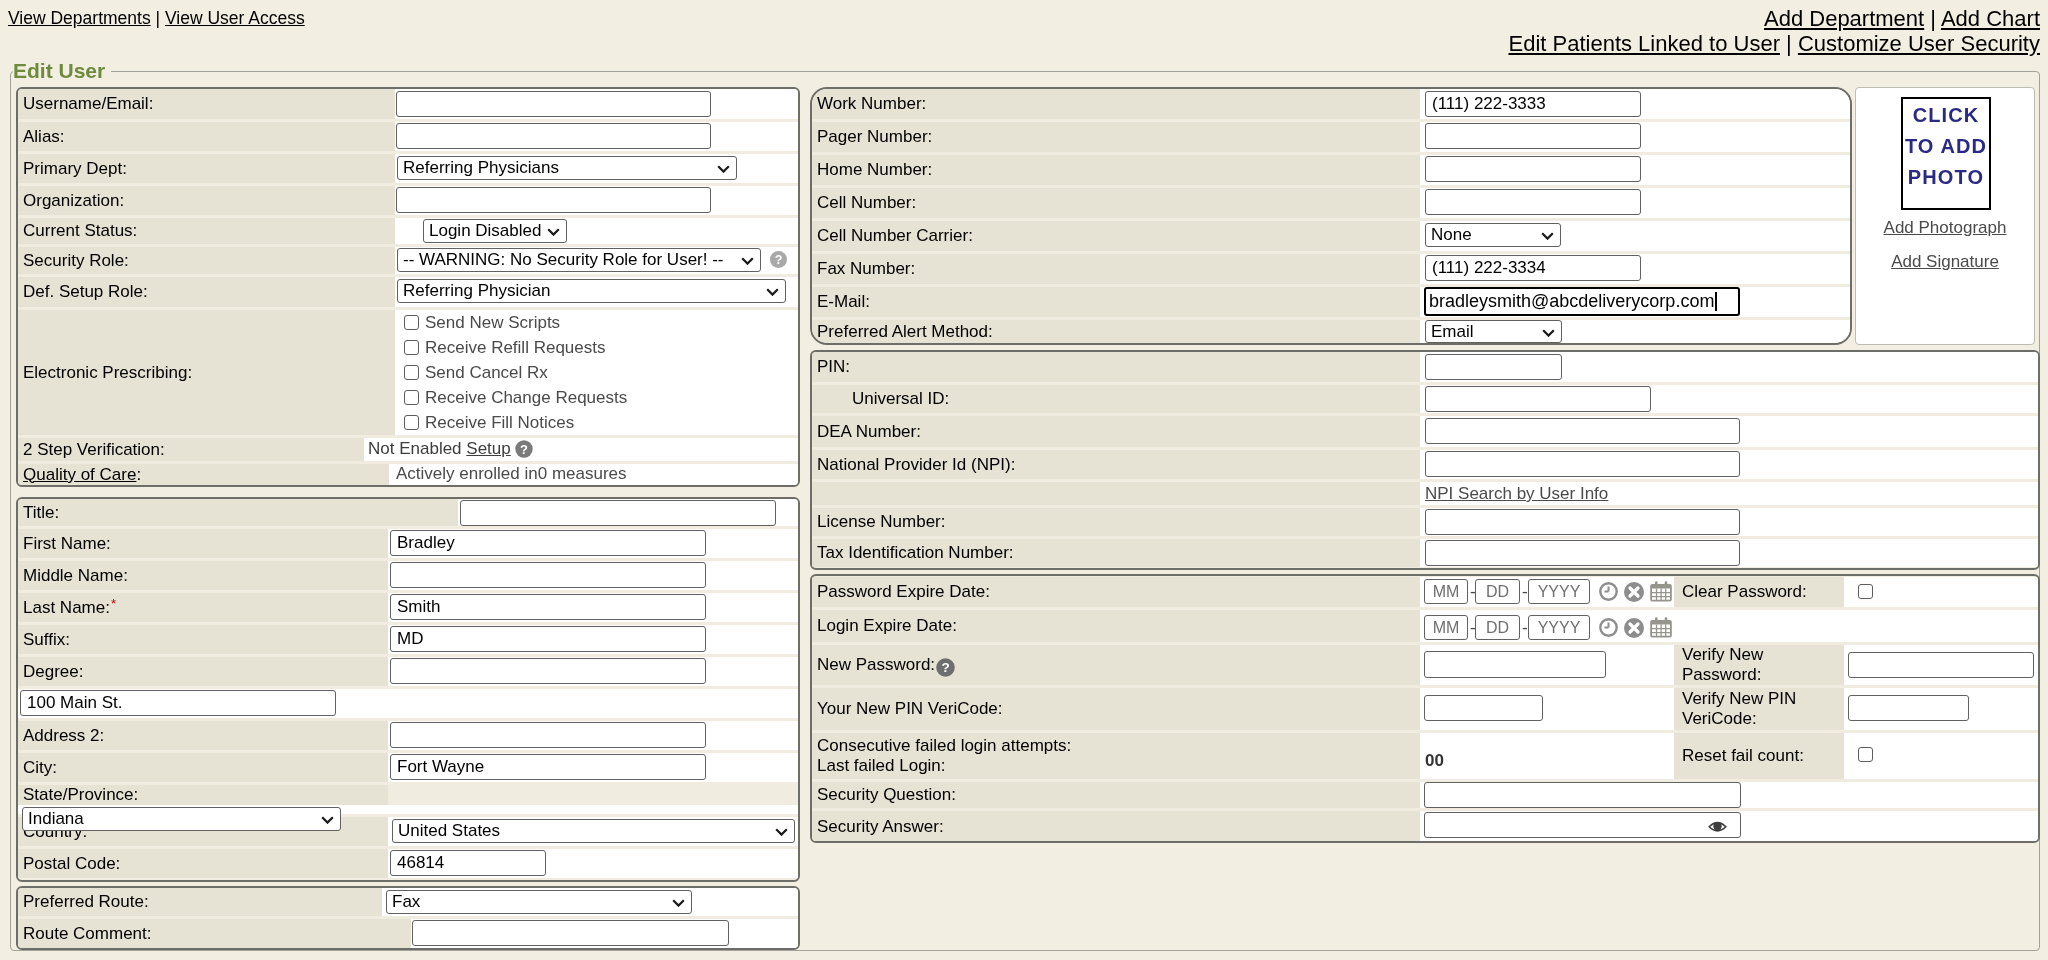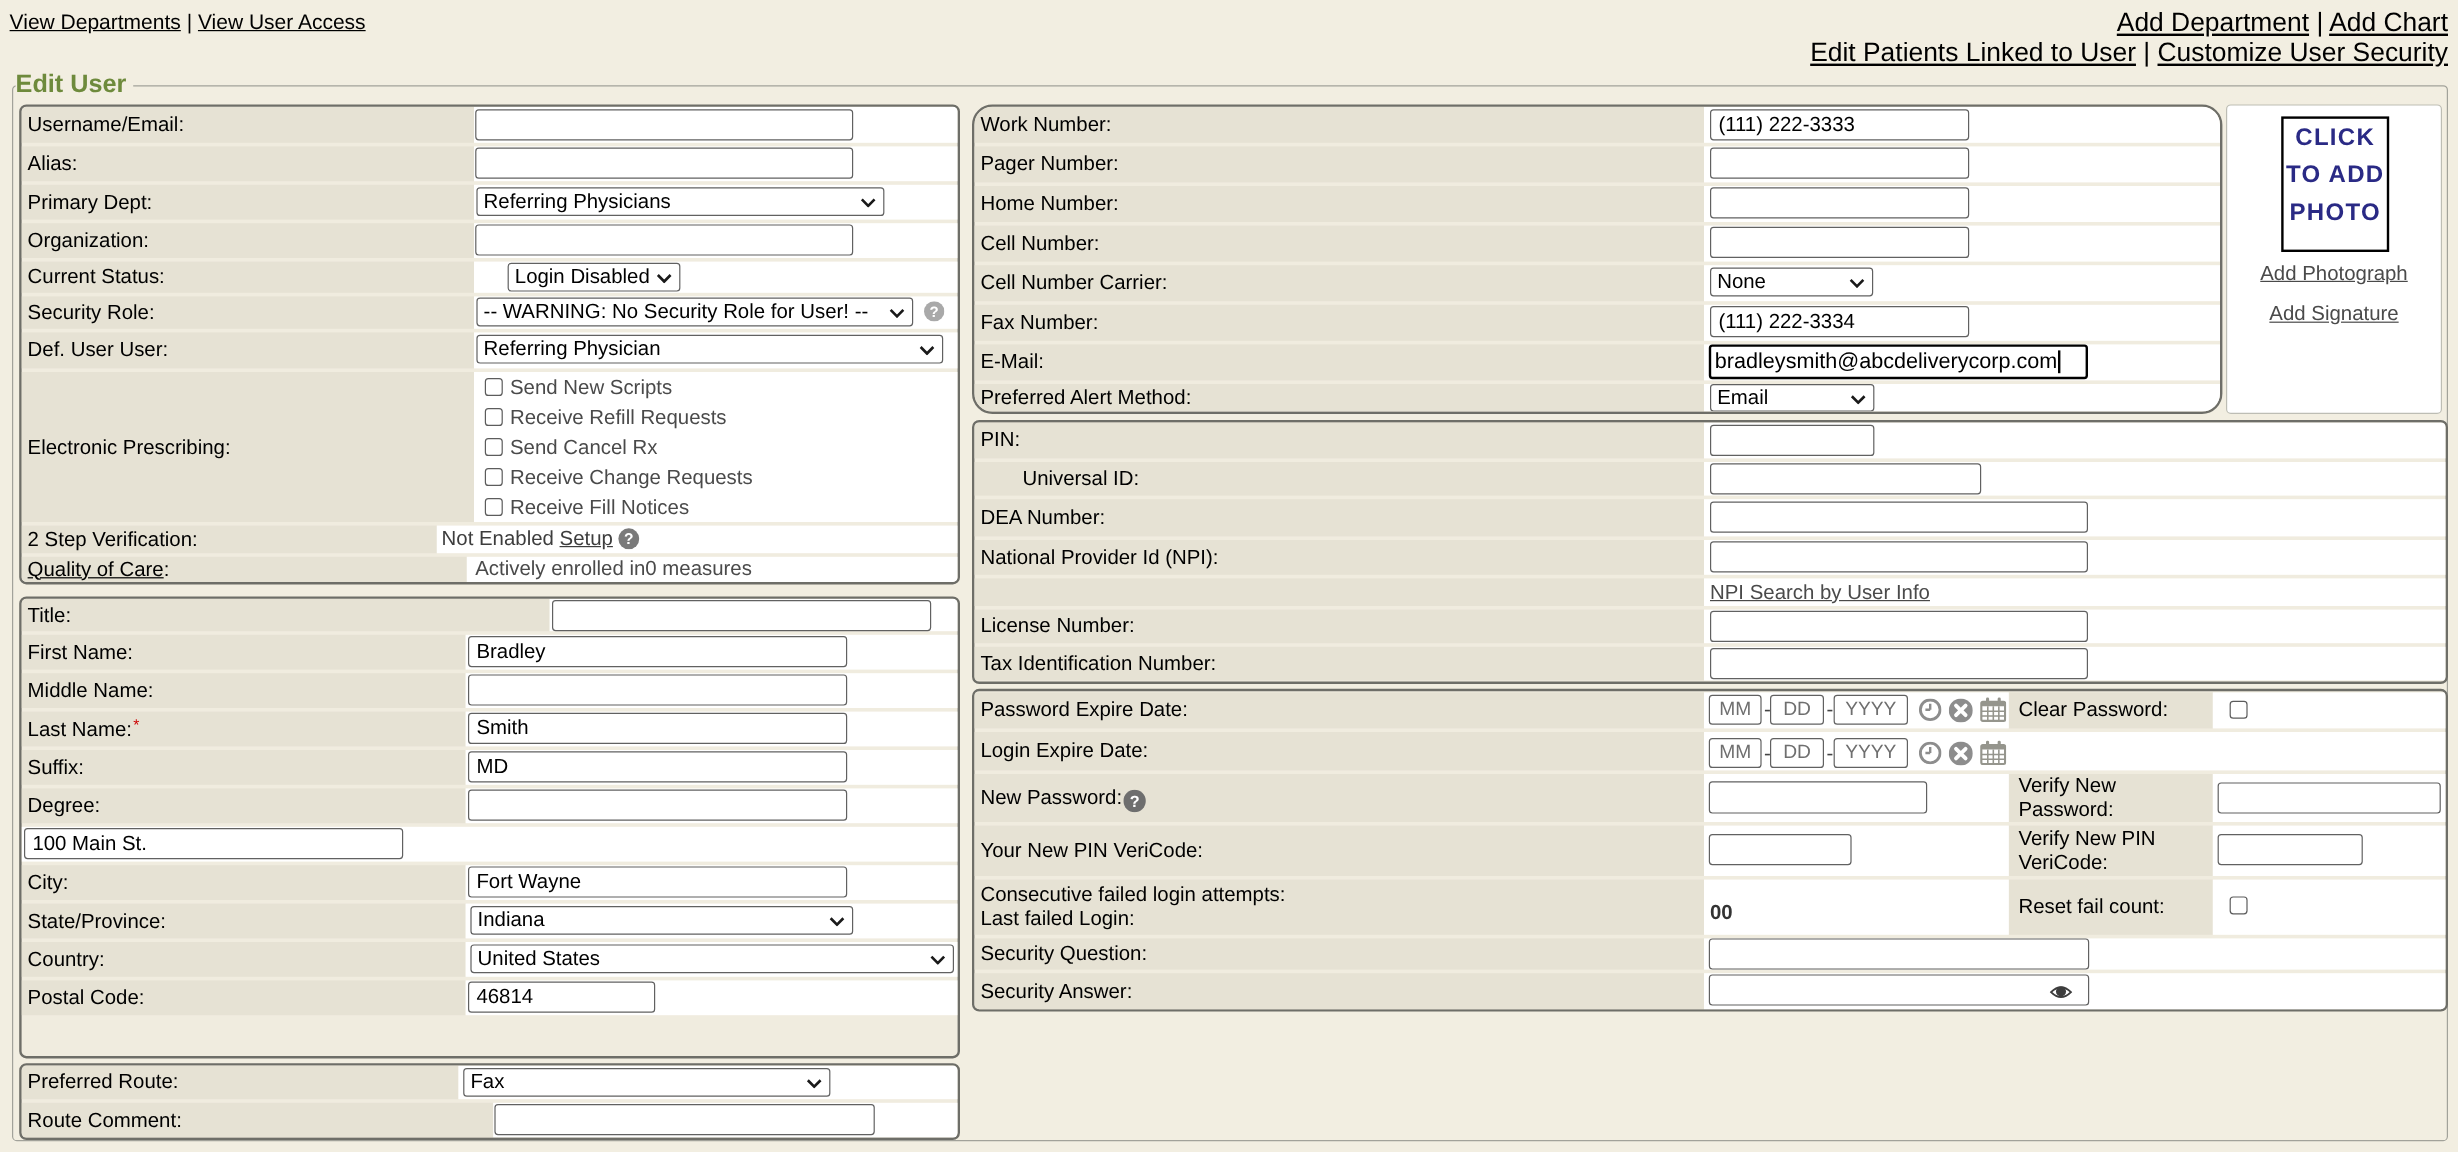--- a/index.html
+++ b/index.html
@@ -74,21 +74,21 @@
         <div class="sel" style="left:2px; top:1px; width:364px;">-- WARNING: No Security Role for User! --<svg class="chev" width="13" height="8">
             <polyline points="1.2,1.2 6.5,6.6 11.8,1.2" fill="none" stroke="#1a1a1a" stroke-width="2.2"></polyline>
           </svg></div>
         <span class="icon" style="left:375px; top:4px;"><svg width="17" height="17">
             <circle cx="8.5" cy="8.5" r="8.5" fill="#A9A9A9"></circle>
             <text x="8.5" y="13" text-anchor="middle" font-size="12.5" font-weight="bold" fill="#fff" font-family="Liberation Sans">?</text>
           </svg></span>
       </div>
     </div>
   <div class="row" style="height:30px;">
-      <div class="lab" style="width:377px;">Def. User User:</div>
+      <div class="lab" style="width:377px;">Def. Setup Role:</div>
       <div class="val">
         <div class="sel" style="left:2px; top:2px; width:389px;">Referring Physician<svg class="chev" width="13" height="8">
             <polyline points="1.2,1.2 6.5,6.6 11.8,1.2" fill="none" stroke="#1a1a1a" stroke-width="2.2"></polyline>
           </svg></div>
       </div>
     </div>
   <div class="row" style="height:125px;">
       <div class="lab" style="width:377px;">Electronic Prescribing:</div>
       <div class="val gray">
     <div class="cb" style="left:9px; top:5px;"></div>
@@ -158,26 +158,32 @@
       <div class="val">
         <div class="inp" style="left:2px; top:1px; width:316px;"></div>
       </div>
     </div>
   <div class="row" style="height:29px;">
       <div class="val">
         <div class="inp" style="left:2px; top:1px; width:316px;">100 Main St.</div>
       </div>
     </div>
   <div class="row" style="height:29px;">
+      <div class="lab" style="width:370px;">Address 2:</div>
+      <div class="val">
+        <div class="inp" style="left:2px; top:1px; width:316px;"></div>
+      </div>
+    </div>
+  <div class="row" style="height:29px;">
       <div class="lab" style="width:370px;">City:</div>
       <div class="val">
         <div class="inp" style="left:2px; top:1px; width:316px;">Fort Wayne</div>
       </div>
     </div>
-  <div class="row" style="height:29px;">
+  <div class="row" style="height:29px;flex-direction:column;">
       <div class="lab" style="width:370px;">State/Province:</div>
       <div class="val">
         <div class="sel" style="left:4px; top:2px; width:319px;">Indiana<svg class="chev" width="13" height="8">
             <polyline points="1.2,1.2 6.5,6.6 11.8,1.2" fill="none" stroke="#1a1a1a" stroke-width="2.2"></polyline>
           </svg></div>
       </div>
     </div>
   <div class="row" style="height:29px;">
       <div class="lab" style="width:370px;">Country:</div>
       <div class="val">

